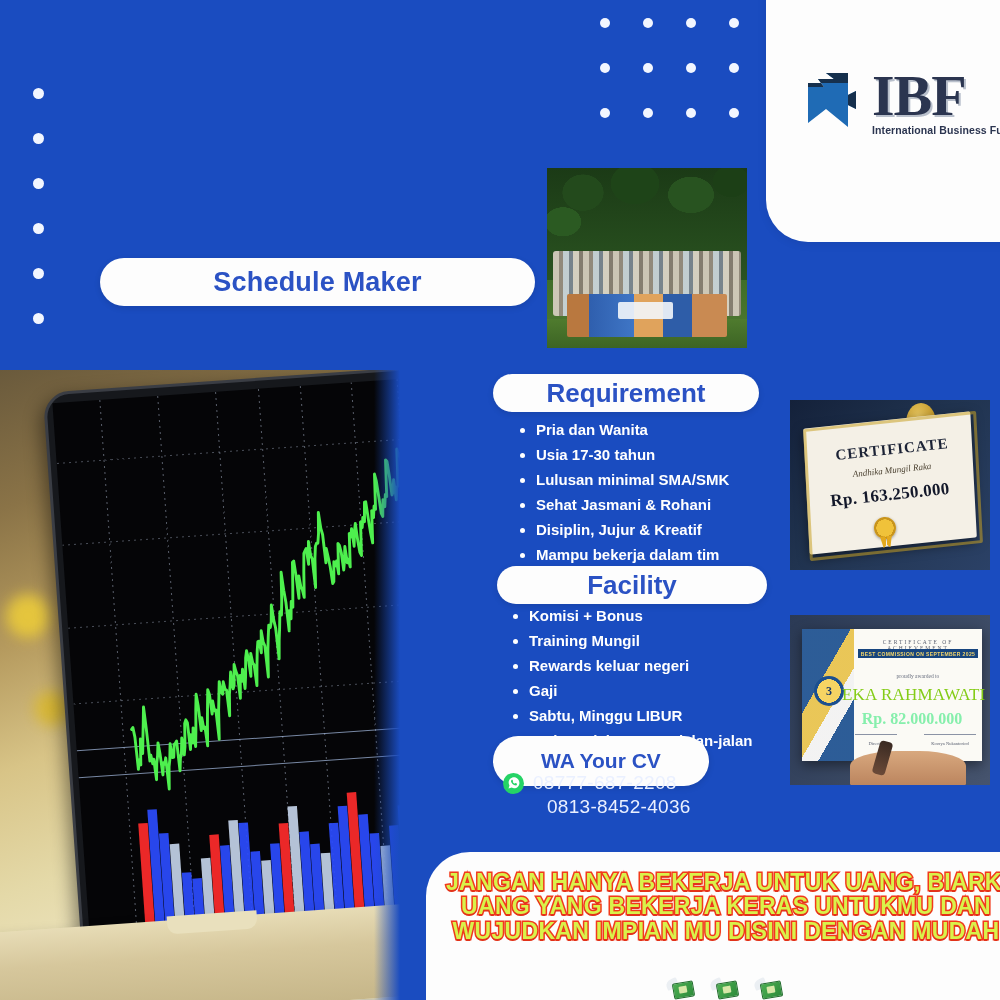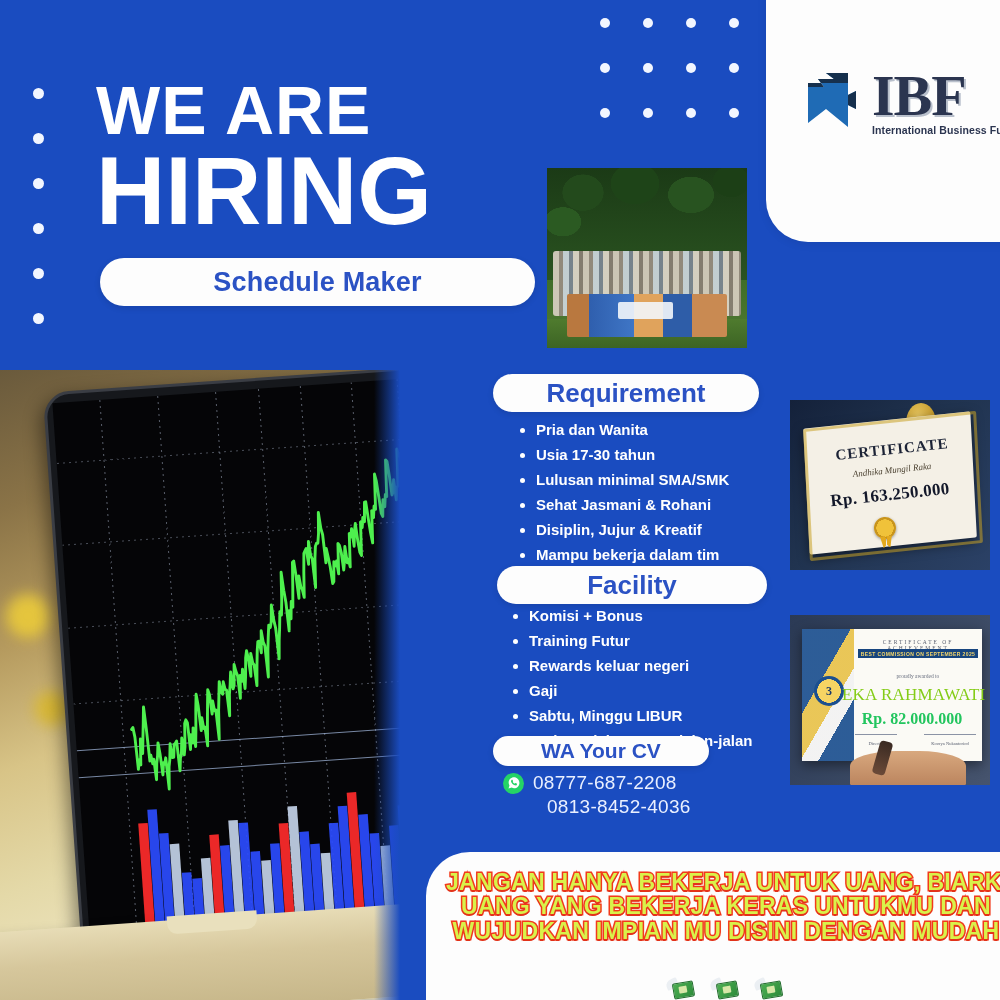--- a/index.html
+++ b/index.html
@@ -126,21 +126,21 @@
   .sec-pill{
     position:absolute;background:#fdfdfd;border-radius:26px;
     display:flex;align-items:center;justify-content:center;
     box-shadow:0 2px 6px rgba(0,0,0,.12);
   }
   .sec-pill span{font-weight:bold;color:#2b52c4;text-align:center;}
   #pill-req{left:493px;top:374px;width:266px;height:38px;}
   #pill-req span{font-size:26px;}
   #pill-fac{left:497px;top:566px;width:270px;height:38px;}
   #pill-fac span{font-size:26px;}
-  #pill-wa{left:493px;top:736px;width:216px;height:30px;}
+  #pill-wa{left:493px;top:736px;width:216px;height:50px;}
   #pill-wa span{font-size:21px;}
 
   
   .blist{position:absolute;margin:0;padding:0;list-style:none;}
   .blist li{
     color:#ffffff;font-size:15px;font-weight:bold;line-height:1.0;
     margin-bottom:10px;position:relative;padding-left:16px;white-space:nowrap;
   }
   .blist li::before{
     content:"";position:absolute;left:0;top:6px;width:5px;height:5px;
@@ -198,21 +198,21 @@
   .c2-sub{position:absolute;left:32%;top:14%;width:64%;text-align:center;
     font-size:5.5px;letter-spacing:2px;color:#5a6070;font-family:"Liberation Serif", serif;}
   .c2-band{position:absolute;left:34%;top:20%;width:60%;height:9px;background:#17457f;
     display:flex;align-items:center;justify-content:center;}
   .c2-band span{font-size:5px;color:#f5d66a;font-weight:bold;letter-spacing:.4px;}
   .c2-pres{position:absolute;left:34%;top:34%;width:60%;text-align:center;
     font-size:5.5px;color:#6b7180;font-family:"Liberation Serif", serif;}
   .c2-name{position:absolute;left:26%;top:41%;width:78%;
     font-family:"Liberation Serif", serif;font-size:17px;color:#84cc16;letter-spacing:.2px;}
   .c2-amount{position:absolute;left:30%;top:56%;width:62%;text-align:center;
-    font-family:"Liberation Serif", serif;font-size:16px;font-weight:bold;color:#22c55e;}
+    font-family:"Liberation Serif", serif;font-size:16px;font-weight:bold;color:#86efac;}
   .c2-sig{position:absolute;top:74%;font-size:4.5px;color:#5a6070;text-align:center;
     font-family:"Liberation Serif", serif;}
   .c2-sig::before{content:"";position:absolute;left:10%;top:-7px;width:80%;height:1px;background:#8b93a5;}
   .c2-hand{position:absolute;left:30%;bottom:-2%;width:58%;height:22%;
     background:linear-gradient(180deg,#d8a87e,#b9825c);border-radius:40% 40% 12% 12%;}
   .c2-hand::after{content:"";position:absolute;left:22%;top:-26%;width:13px;height:34px;
     background:linear-gradient(180deg,#3a2a22,#6b4a38);border-radius:4px;transform:rotate(16deg);}
 
   
   .bottom-panel{
@@ -275,24 +275,20 @@
           <path d="M52 30 L60 26 L60 44 L52 40 Z" fill="#16304d"></path>
         </svg>
       </div>
       <div class="logo-text">
         <div class="logo-ibf">IBF</div>
         <div class="logo-sub">International Business Futur</div>
       </div>
     </div>
   </div>
 
-  <div class="headline">
-    <div class="we-are">WE ARE</div>
-    <div class="hiring">HIRING</div>
-  </div>
   <div class="role-pill">
     <span>Schedule Maker</span>
   </div>
 
   <div class="team-photo">
     <div class="tp-sky"></div>
     <div class="tp-trees"></div>
     <div class="tp-grass"></div>
     <div class="tp-people"></div>
     <div class="tp-banner"></div>
@@ -375,21 +371,21 @@
     <li>Sehat Jasmani &amp; Rohani</li>
     <li>Disiplin, Jujur &amp; Kreatif</li>
     <li>Mampu bekerja dalam tim</li>
   </ul>
 
   <div class="sec-pill" id="pill-fac">
     <span>Facility</span>
   </div>
   <ul class="blist" id="list-fac">
     <li>Komisi + Bonus</li>
-    <li>Training Futur</li>
+    <li>Training Mungil</li>
     <li>Rewards keluar negeri</li>
     <li>Gaji</li>
     <li>Sabtu, Minggu LIBUR</li>
     <li>Sering adakan acara jalan-jalan</li>
   </ul>
 
   <div class="sec-pill" id="pill-wa">
     <span>WA Your CV</span>
   </div>
   <div class="contacts">

